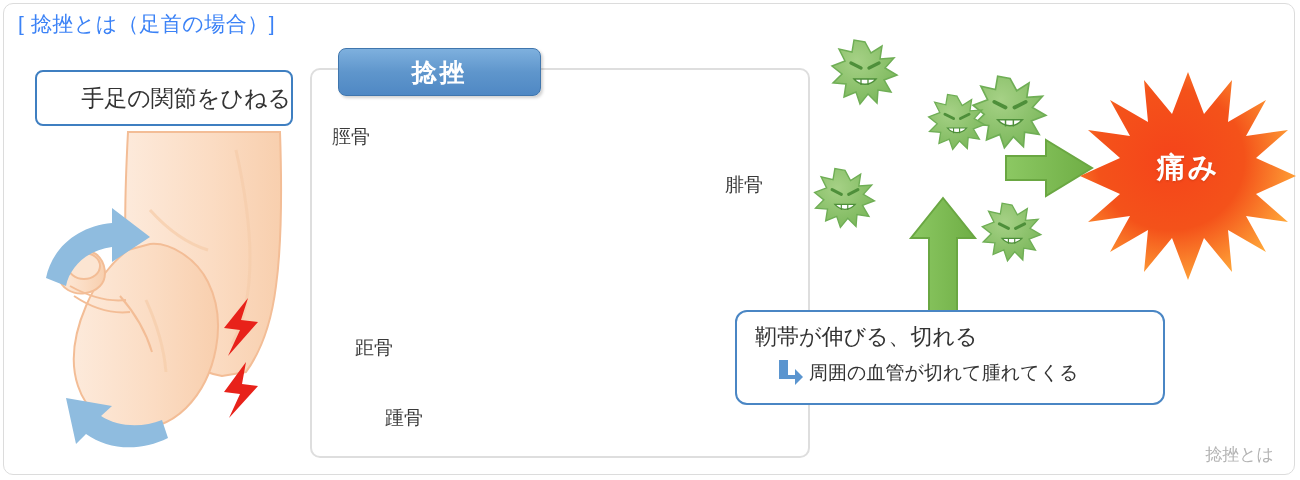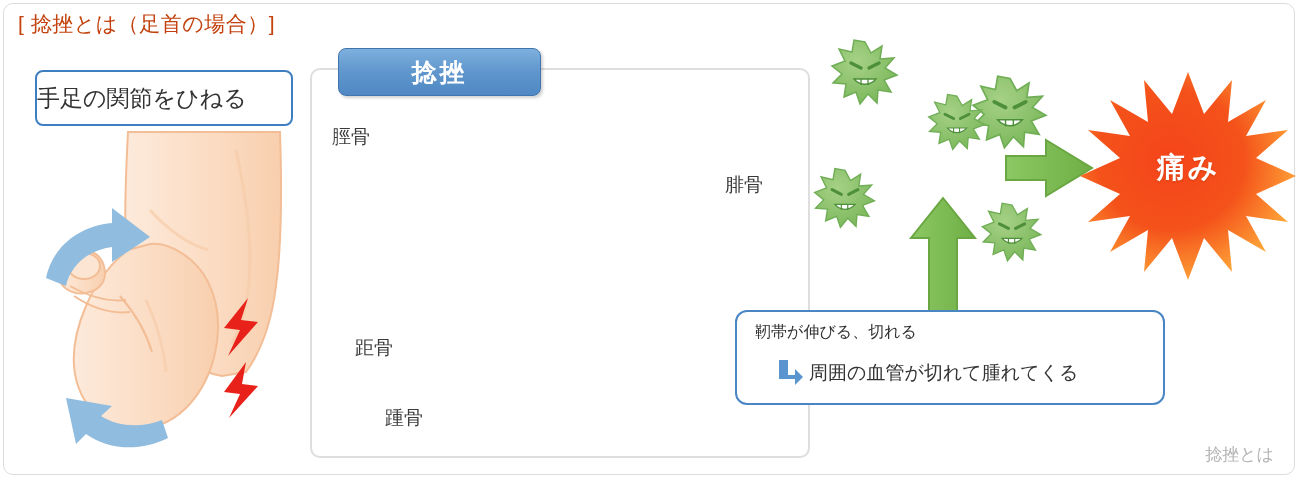--- a/index.html
+++ b/index.html
@@ -2,46 +2,46 @@
 <html><head>
 <meta charset="utf-8">
 <style>
   html,body{margin:0;padding:0;background:#fff;}
   body{font-family:"Liberation Sans","DejaVu Sans",sans-serif;}
   #stage{position:relative;width:1300px;height:480px;overflow:hidden;background:#fff;}
 
   .frame{position:absolute;left:3px;top:3px;width:1292px;height:472px;
          border:1px solid #dcdcdc;border-radius:10px;box-sizing:border-box;background:#fff;}
 
-  .title{position:absolute;left:18px;top:10px;font-size:21px;color:#c2410c;letter-spacing:0.5px;white-space:nowrap;}
+  .title{position:absolute;left:18px;top:10px;font-size:21px;color:#3b82f6;letter-spacing:0.5px;white-space:nowrap;}
 
   .box-twist{position:absolute;left:35px;top:70px;width:258px;height:56px;
              border:2px solid #3f7fc1;border-radius:8px;background:#fff;
-             display:flex;align-items:center;justify-content:flex-start;
+             display:flex;align-items:center;justify-content:flex-end;
              font-size:23px;color:#333;box-sizing:border-box;}
 
   .panel{position:absolute;left:310px;top:68px;width:500px;height:390px;
          border:2px solid #dedede;border-radius:10px;background:#fff;box-sizing:border-box;}
 
   .badge-sprain{position:absolute;left:338px;top:48px;width:203px;height:48px;border-radius:8px;
         background:linear-gradient(to bottom,#7eb0de 0%,#5f96cc 50%,#4f88c4 100%);
         border:1px solid #4076ad;box-shadow:2px 2px 3px rgba(0,0,0,0.18);
         display:flex;align-items:center;justify-content:center;
         color:#fff;font-size:25px;font-weight:bold;letter-spacing:3px;box-sizing:border-box;}
 
   .bone-label{position:absolute;font-size:19px;color:#3a3a3a;white-space:nowrap;}
   .lbl-tibia{left:332px;top:124px;}
   .lbl-fibula{left:725px;top:172px;}
   .lbl-talus{left:355px;top:335px;}
   .lbl-calcaneus{left:385px;top:405px;}
 
   .callout{position:absolute;left:735px;top:310px;width:430px;height:95px;
            border:2px solid #4a86c4;border-radius:12px;background:#fff;box-sizing:border-box;
            z-index:20;}
-  .callout-l1{position:absolute;left:18px;top:10px;font-size:16px;color:#333;white-space:nowrap;}
+  .callout-l1{position:absolute;left:18px;top:10px;font-size:22px;color:#333;white-space:nowrap;}
   .callout-l2{position:absolute;left:72px;top:48px;font-size:19px;color:#333;white-space:nowrap;}
   .hook{position:absolute;left:38px;top:46px;width:28px;height:30px;}
 
   .green-box{position:absolute;left:855px;top:135px;width:185px;height:52px;
              border:2px solid #74b44a;border-radius:7px;background:#fff;box-sizing:border-box;
              display:flex;align-items:center;justify-content:center;
              color:#5aa239;font-size:24px;font-weight:bold;letter-spacing:1px;
              box-shadow:2px 2px 3px rgba(0,0,0,0.10);z-index:6;}
 
   .burst-label{position:absolute;left:1128px;top:148px;width:120px;text-align:center;

